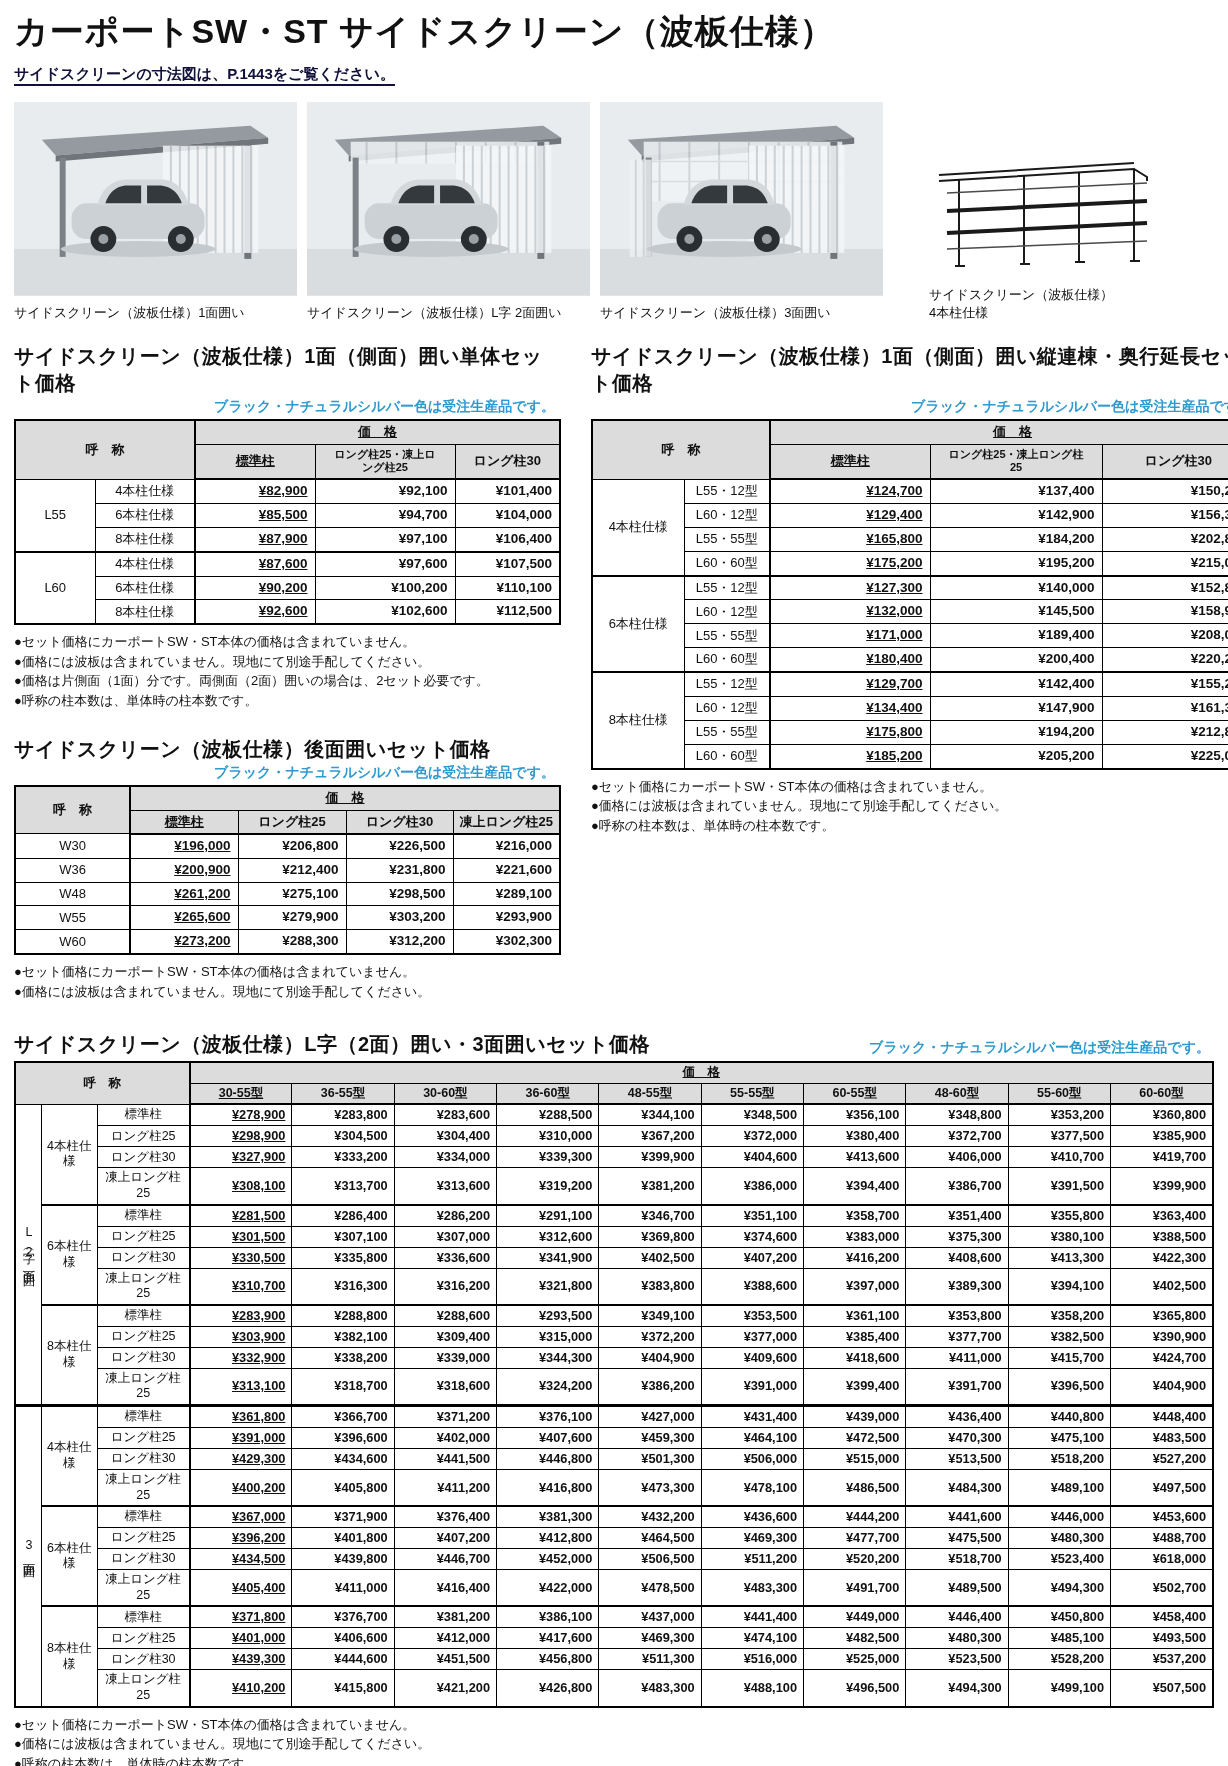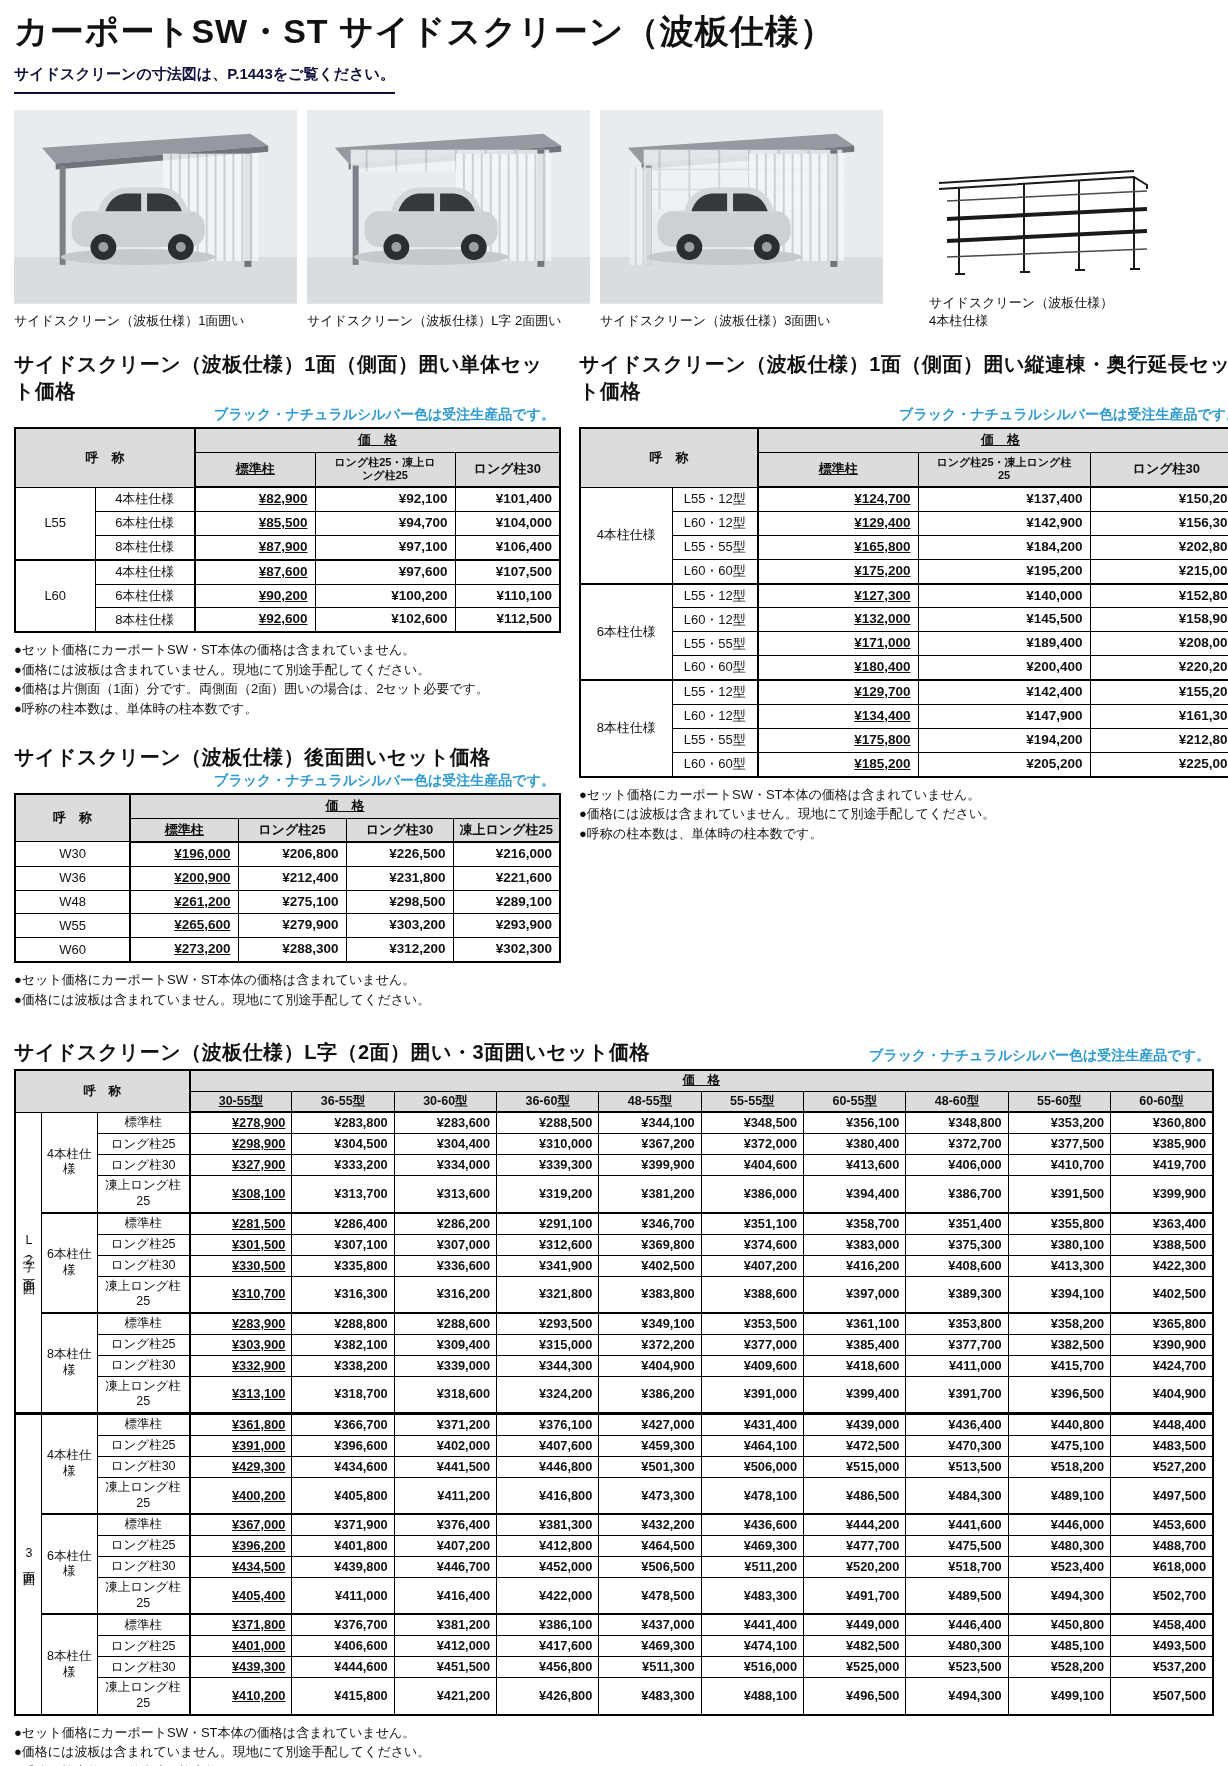--- a/index.html
+++ b/index.html
@@ -13,21 +13,21 @@
 
   
   .main-title {
     font-size:34px; font-weight:700; letter-spacing:1px;
     margin:2px 0 14px 0; line-height:1.15;
   }
   .intro-row { display:flex; align-items:flex-end; }
   .intro { font-size:13.5px; flex:1; }
   .dim-link {
     font-size:15px; font-weight:700; color:#10103a;
-    border-bottom:2.5px solid #10103a; padding-bottom:8px;
+    border-bottom:2.5px solid #10103a; padding-bottom:0;
     margin-right:6px; white-space:nowrap;
   }
 
   
   .figures { display:flex; gap:10px; margin:16px 0 22px 0; align-items:flex-end; }
   .fig { display:flex; flex-direction:column; }
   .fig.photo { width:283px; }
   .fig.diagram { width:225px; margin-left:36px; }
   .fig svg { display:block; width:100%; }
   .fig-caption { font-size:13px; margin-top:8px; line-height:1.35; }
@@ -50,21 +50,21 @@
     font-size:12.5px; padding:2px 1px;
   }
   td.grp-label { vertical-align:middle; }
 
   
   .tbl-title { font-size:20px; font-weight:700; margin:0 0 1px 0; letter-spacing:0.5px; }
   .order-note { color:#2e9ad0; font-weight:700; font-size:14px; text-align:right; margin:0 4px 3px 0; }
   .footnotes { margin-top:7px; }
   .footnotes div { font-size:13px; line-height:1.5; }
 
-  .cols { display:flex; gap:20px; align-items:flex-start; }
+  .cols { display:flex; gap:32px; align-items:flex-start; }
   .col-left { width:545px; }
   .col-right { flex:1; }
 
   .t1 { width:545px; }
   .t2 { width:663px; }
   .t3 { width:545px; }
   .t4 { width:1200px; }
   .t4 th, .t4 td { padding:2px 5px; font-size:12.5px; }
   .t4 td.price { font-size:12.8px; padding-right:6px; }
 

